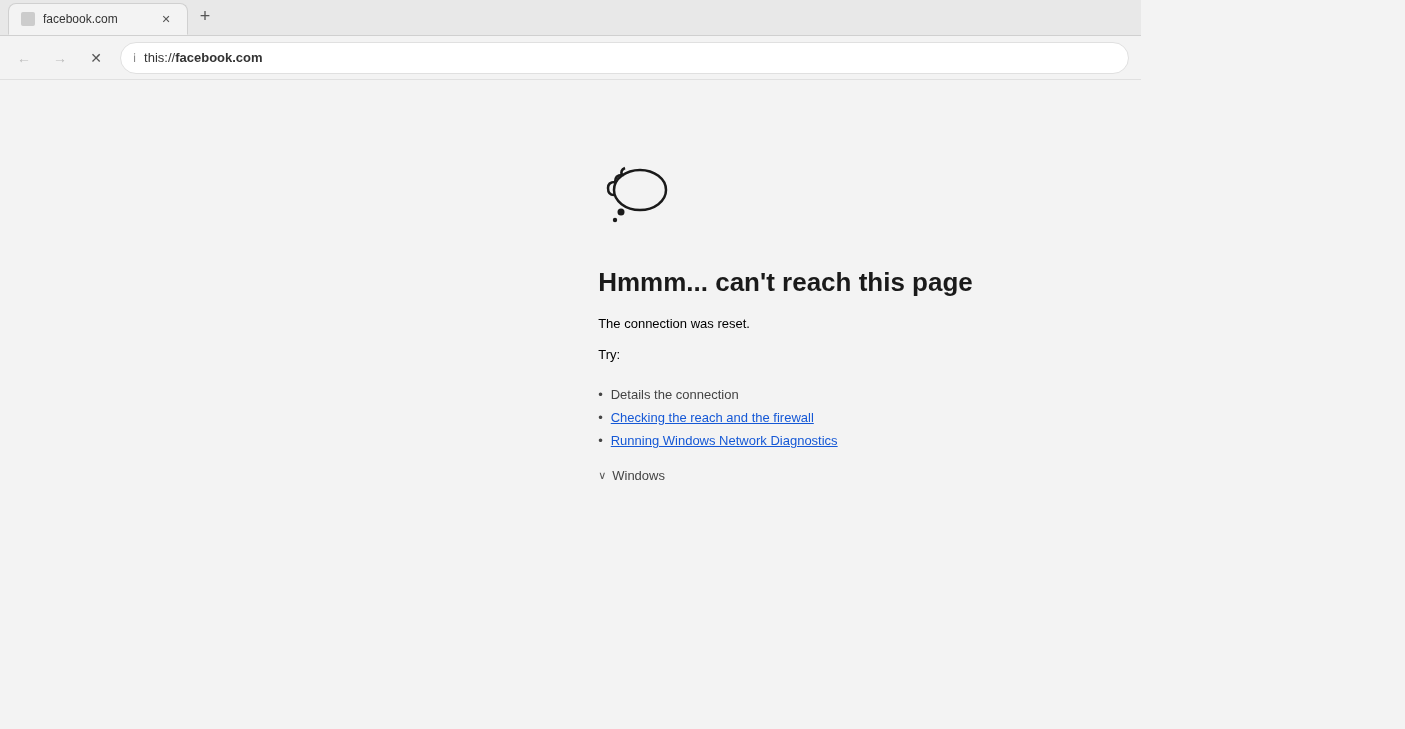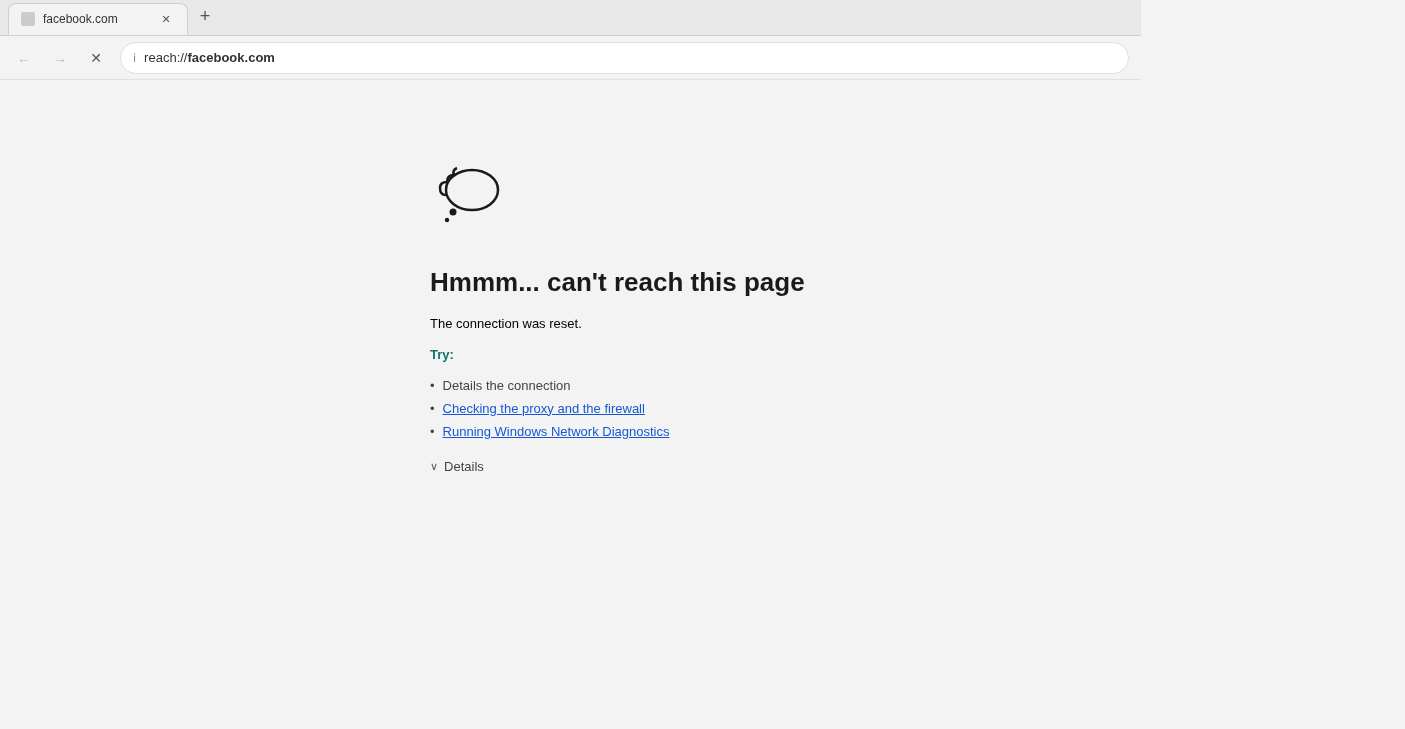--- a/index.html
+++ b/index.html
@@ -107,21 +107,21 @@
     .address-bar-icon { color: #888; font-size: 12px; }
     .address-bar-text { font-size: 13px; color: #333; flex: 1; }
     .address-bar-bold { font-weight: 600; }
 
     
     .page-content {
       flex: 1;
       background: #f3f3f3;
       display: flex;
       align-items: flex-start;
-      justify-content: flex-start;
+      justify-content: center;
       padding: 80px 0 0 430px;
       overflow: auto;
     }
     .error-container { max-width: 500px; }
 
     
     .cloud-icon-wrap { margin-bottom: 32px; }
 
     
     .error-heading {
@@ -131,23 +131,23 @@
       margin-bottom: 16px;
       line-height: 1.3;
     }
     .error-subtext {
       font-size: 13px;
       color: #000000;
       margin-bottom: 16px;
     }
     .try-label {
       font-size: 13px;
-      font-weight: 700;
-      color: #0f766e;
-      margin-bottom: 16px;
+      font-weight: 400;
+      color: #000000;
+      margin-bottom: 25px;
     }
     .suggestion-list { list-style: none; margin-bottom: 20px; }
     .suggestion-list li {
       font-size: 13px;
       color: #444;
       margin-bottom: 8px;
       display: flex;
       align-items: flex-start;
       gap: 8px;
     }
@@ -183,21 +183,21 @@
     <div class="tab-new-tab-btn">+</div>
   </div>
 
   <div class="toolbar">
     <button class="nav-btn disabled">←</button>
     <button class="nav-btn disabled">→</button>
     <button class="nav-btn">✕</button>
     <div class="address-bar">
       <span class="address-bar-icon">ℹ</span>
       <span class="address-bar-text">
-        <span>reach://</span><span class="address-bar-bold">facebook.com</span>
+        <span>this://</span><span class="address-bar-bold">facebook.com</span>
       </span>
     </div>
   </div>
 
   <div class="page-content">
     <div class="error-container">
 
       <div class="cloud-icon-wrap">
         <svg width="80" height="70" viewBox="0 0 80 70" fill="none" xmlns="http://www.w3.org/2000/svg">
 
@@ -216,30 +216,30 @@
 
       <p class="try-label">Try:</p>
 
       <ul class="suggestion-list">
         <li>
           <span class="bullet">•</span>
           <span>Details the connection</span>
         </li>
         <li>
           <span class="bullet">•</span>
-          <a class="suggestion-link">Checking the proxy and the firewall</a>
+          <a class="suggestion-link">Checking the reach and the firewall</a>
         </li>
         <li>
           <span class="bullet">•</span>
           <a class="suggestion-link">Running Windows Network Diagnostics</a>
         </li>
       </ul>
 
 
       <div class="details-row">
         <span class="chevron-icon">∨</span>
-        <span>Details</span>
+        <span>Windows</span>
       </div>
 
     </div>
   </div>
 
 </div>
 
 </body></html>

